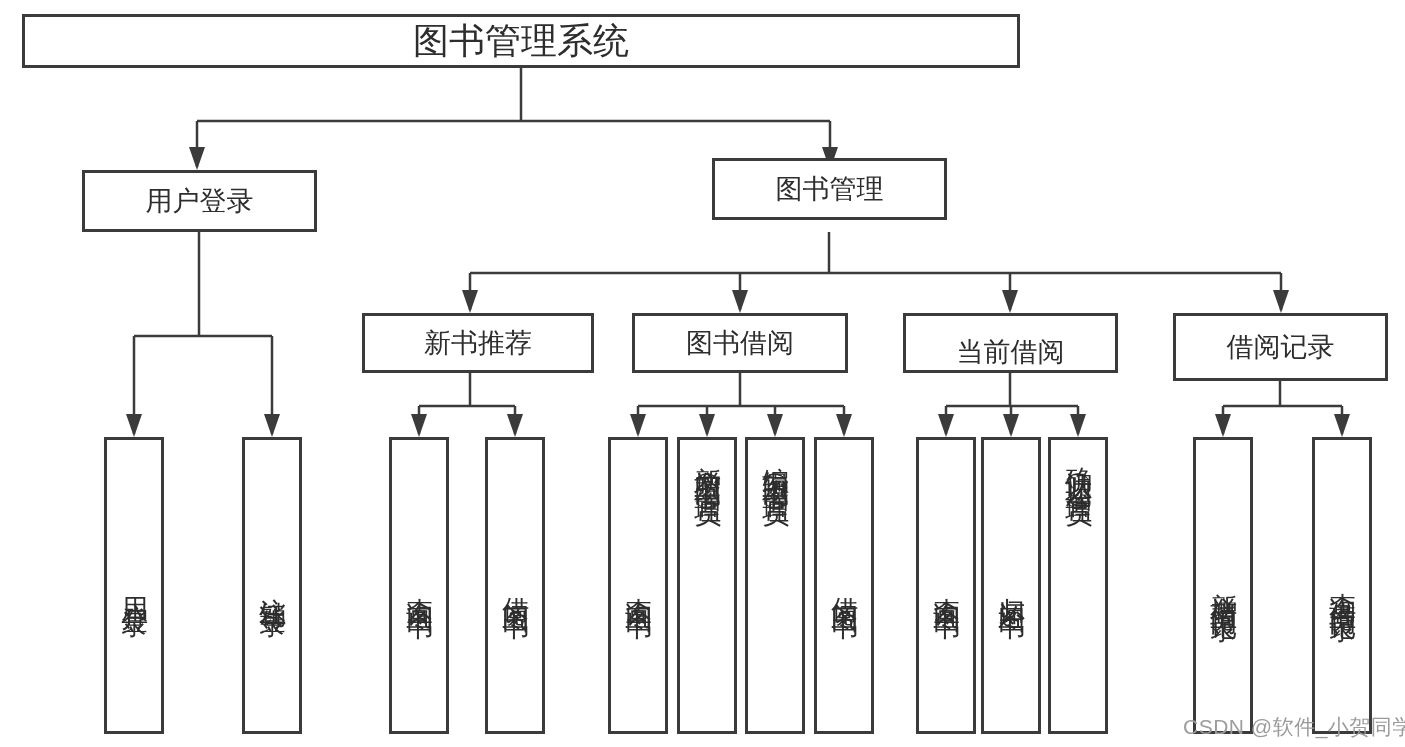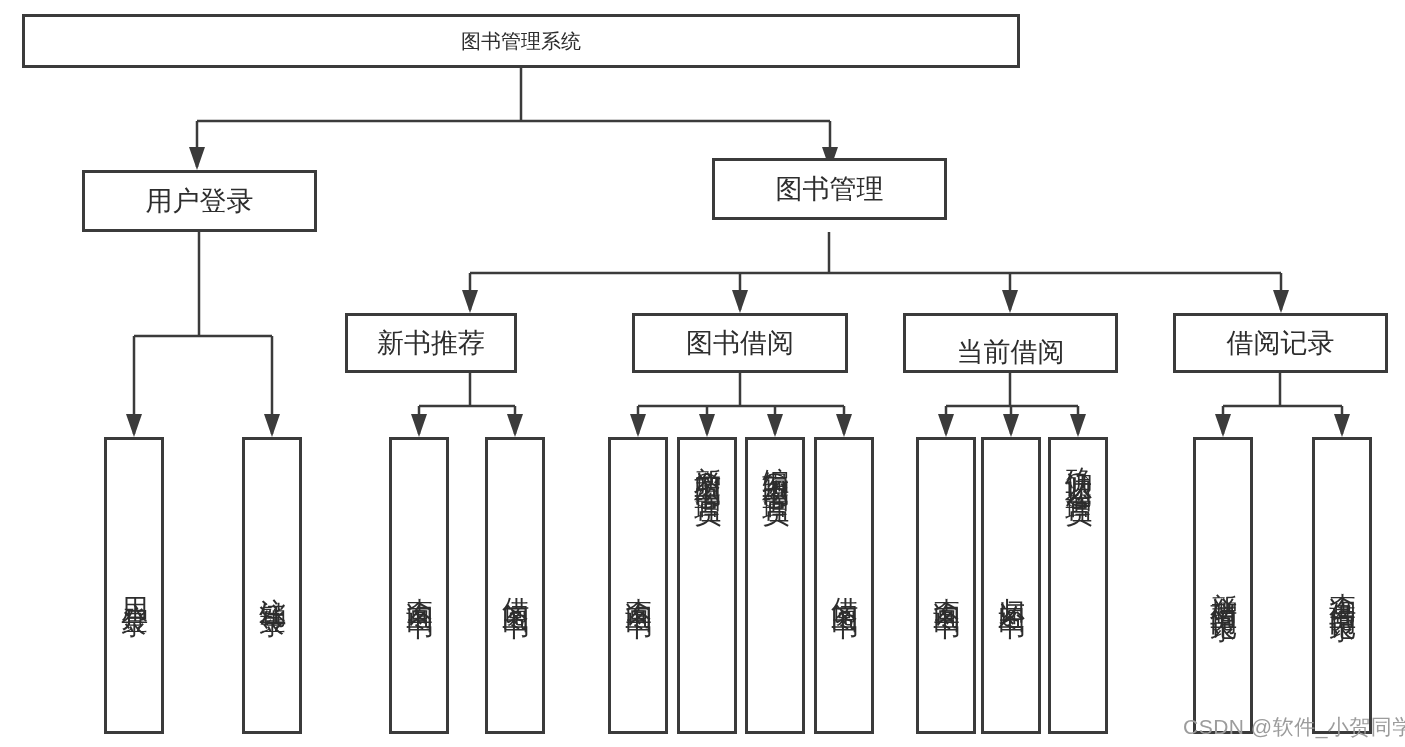--- a/index.html
+++ b/index.html
@@ -23,21 +23,21 @@
     position: absolute;
     box-sizing: border-box;
     border: 3px solid #3b3b3b;
     background: #ffffff;
     display: flex;
     align-items: center;
     justify-content: center;
     z-index: 2;
     white-space: nowrap;
   }
-  .node--root  { font-size: 20px; }
+  .node--root  { font-size: 36px; }
   .node--mid   { font-size: 27px; }
   .leaf {
     position: absolute;
     box-sizing: border-box;
     border: 3px solid #3b3b3b;
     background: #ffffff;
     width: 60px;
     top: 437px;
     height: 297px;
     display: flex;
@@ -144,30 +144,30 @@
     <span>图书管理系统</span>
   </div>
 
   <div class="node node--mid" style="left:82px; top:170px; width:235px; height:62px;">
     <span>用户登录</span>
   </div>
   <div class="node node--mid" style="left:712px; top:158px; width:235px; height:62px;">
     <span>图书管理</span>
   </div>
 
-  <div class="node node--mid" style="left:345px; top:313px; width:172px; height:60px;justify-content:center;">
+  <div class="node node--mid" style="left:362px; top:313px; width:232px; height:60px;justify-content:center;">
     <span>新书推荐</span>
   </div>
   <div class="node node--mid" style="left:632px; top:313px; width:216px; height:60px;">
     <span>图书借阅</span>
   </div>
   <div class="node node--mid" style="left:903px; top:313px; width:215px; height:60px;align-items:flex-end;">
     <span>当前借阅</span>
   </div>
-  <div class="node node--mid" style="left:1173px; top:313px; width:215px; height:60px;">
+  <div class="node node--mid" style="left:1173px; top:313px; width:215px; height:68px;">
     <span>借阅记录</span>
   </div>
 
   <div class="leaf" style="left:104px;">
     <span class="vtext">用户登录</span>
   </div>
   <div class="leaf" style="left:242px;">
     <span class="vtext">注销登录</span>
   </div>
 

